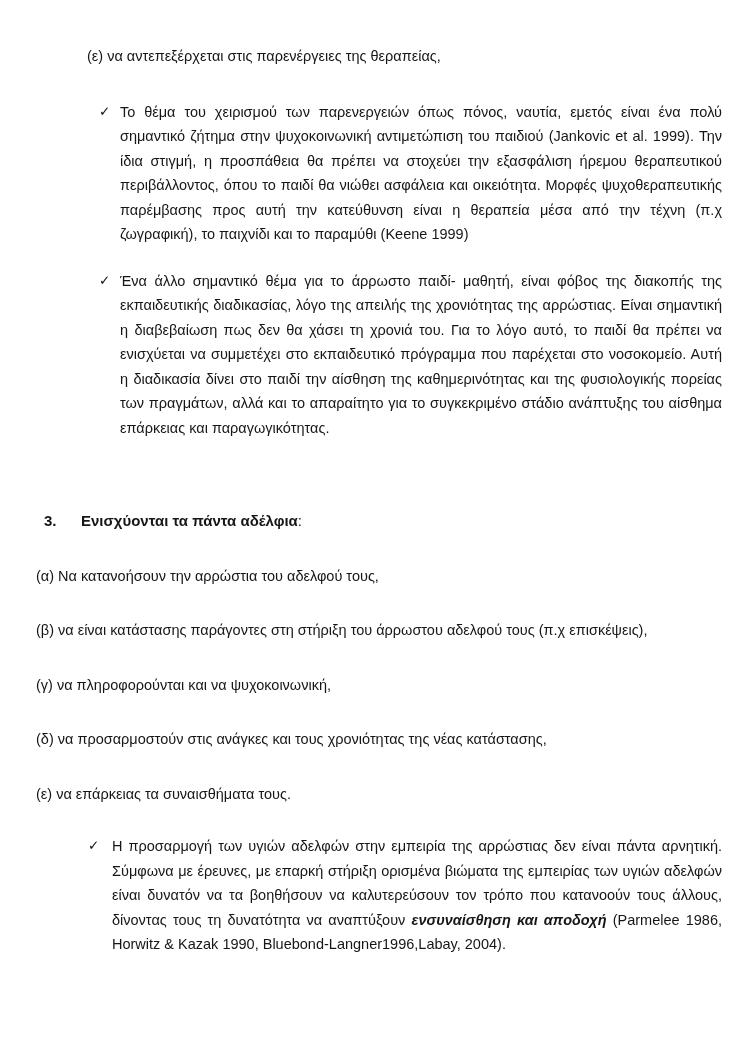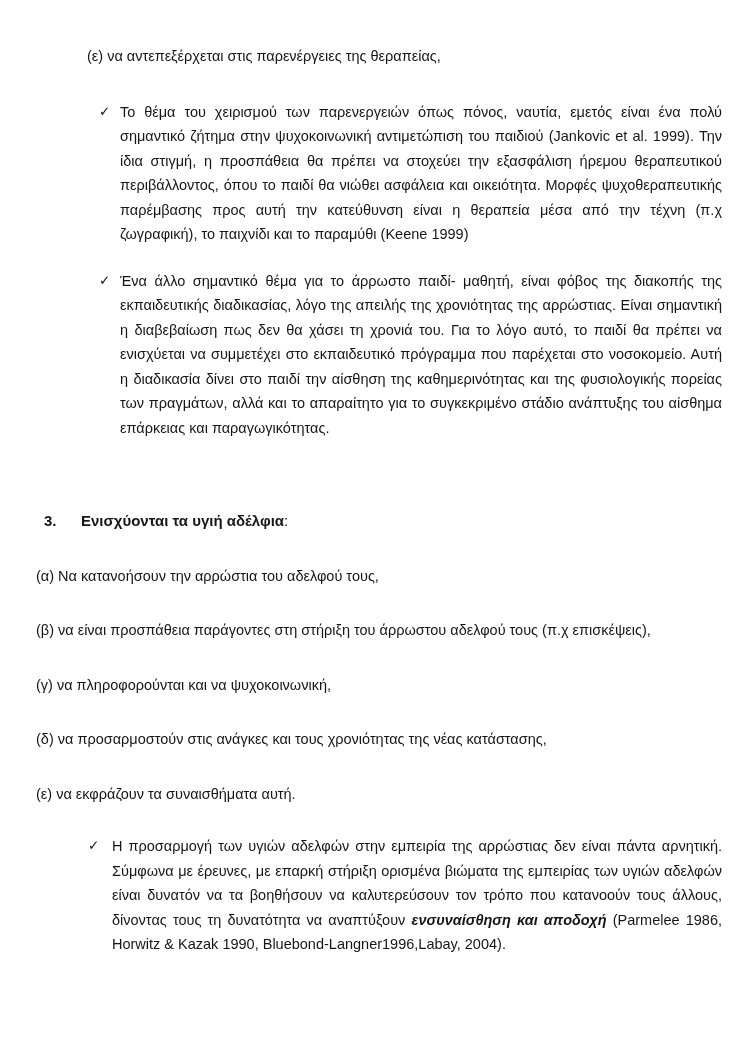--- a/index.html
+++ b/index.html
@@ -62,31 +62,31 @@
     <span class="body-text">Το θέμα του χειρισμού των παρενεργειών όπως πόνος, ναυτία, εμετός είναι ένα πολύ σημαντικό ζήτημα στην ψυχοκοινωνική αντιμετώπιση του παιδιού (Jankovic et al. 1999). Την ίδια στιγμή, η προσπάθεια θα πρέπει να στοχεύει την εξασφάλιση ήρεμου θεραπευτικού περιβάλλοντος, όπου το παιδί θα νιώθει ασφάλεια και οικειότητα. Μορφές ψυχοθεραπευτικής παρέμβασης προς αυτή την κατεύθυνση είναι η θεραπεία μέσα από την τέχνη (π.χ ζωγραφική), το παιχνίδι και το παραμύθι (Keene 1999)</span>
   </div>
 
   <div class="check-bullet second">
     <span class="marker">✓</span>
     <span class="body-text">Ένα άλλο σημαντικό θέμα για το άρρωστο παιδί- μαθητή, είναι φόβος της διακοπής της εκπαιδευτικής διαδικασίας, λόγο της απειλής της χρονιότητας της αρρώστιας. Είναι σημαντική η διαβεβαίωση πως δεν θα χάσει τη χρονιά του. Για το λόγο αυτό, το παιδί θα πρέπει να ενισχύεται να συμμετέχει στο εκπαιδευτικό πρόγραμμα που παρέχεται στο νοσοκομείο. Αυτή η διαδικασία δίνει στο παιδί την αίσθηση της καθημερινότητας και της φυσιολογικής πορείας των πραγμάτων, αλλά και το απαραίτητο για το συγκεκριμένο στάδιο ανάπτυξης του αίσθημα επάρκειας και παραγωγικότητας.</span>
   </div>
 
   <div class="section-heading">
     <span class="num">3.</span>
-    <span><span>Ενισχύονται τα υγιή αδέλφια</span><span class="colon">:</span></span>
+    <span><span>Ενισχύονται τα πάντα αδέλφια</span><span class="colon">:</span></span>
   </div>
 
   <p class="lettered-item">(α) Να κατανοήσουν την αρρώστια του αδελφού τους,</p>
 
-  <p class="lettered-item">(β) να είναι προσπάθεια παράγοντες στη στήριξη του άρρωστου αδελφού τους (π.χ επισκέψεις),</p>
+  <p class="lettered-item">(β) να είναι κατάστασης παράγοντες στη στήριξη του άρρωστου αδελφού τους (π.χ επισκέψεις),</p>
 
   <p class="lettered-item">(γ) να πληροφορούνται και να ψυχοκοινωνική,</p>
 
   <p class="lettered-item">(δ) να προσαρμοστούν στις ανάγκες και τους χρονιότητας της νέας κατάστασης,</p>
 
-  <p class="lettered-item">(ε) να εκφράζουν τα συναισθήματα αυτή.</p>
+  <p class="lettered-item">(ε) να επάρκειας τα συναισθήματα τους.</p>
 
   <div class="check-bullet closing">
     <span class="marker">✓</span>
     <span class="body-text"><span>Η προσαρμογή των </span><span class="seg-bold">υγιών αδελφών</span><span> στην εμπειρία της αρρώστιας δεν είναι πάντα αρνητική. Σύμφωνα με έρευνες, με επαρκή στήριξη ορισμένα βιώματα της εμπειρίας των υγιών αδελφών είναι δυνατόν να τα βοηθήσουν να καλυτερεύσουν τον τρόπο που κατανοούν τους άλλους, δίνοντας τους τη δυνατότητα να αναπτύξουν </span><span class="seg-bold-italic">ενσυναίσθηση και αποδοχή</span><span> (Parmelee 1986, Horwitz &amp; Kazak 1990, Bluebond-Langner1996,Labay, 2004).</span></span>
   </div>
 
 </div>
 
 </body></html>

